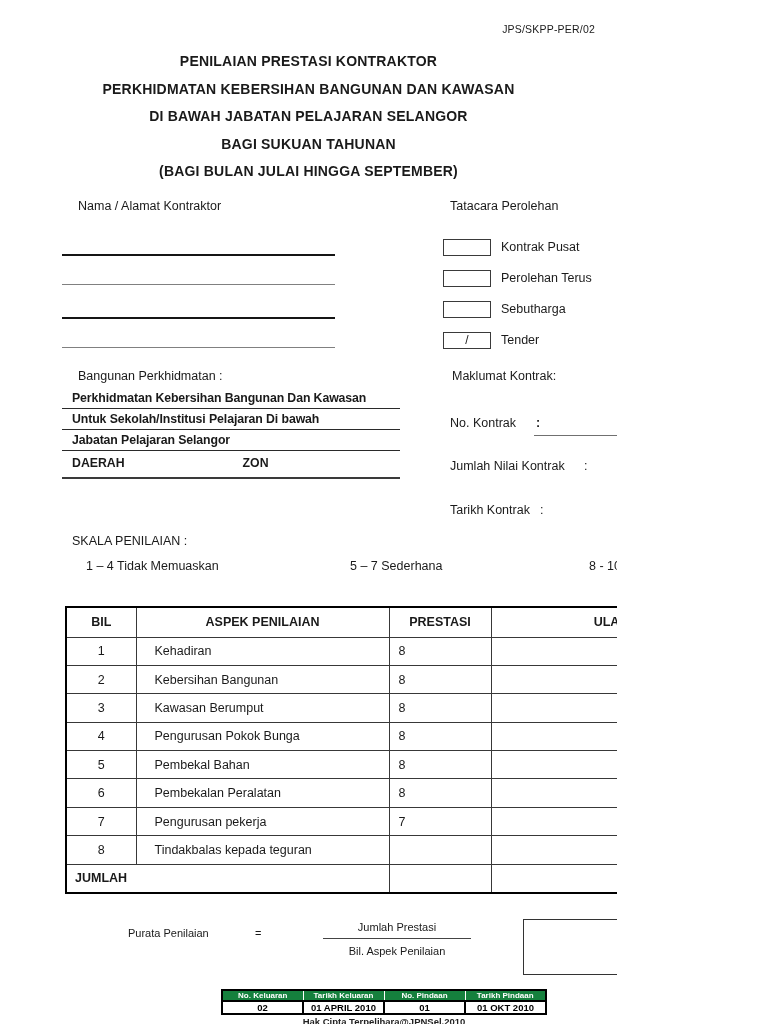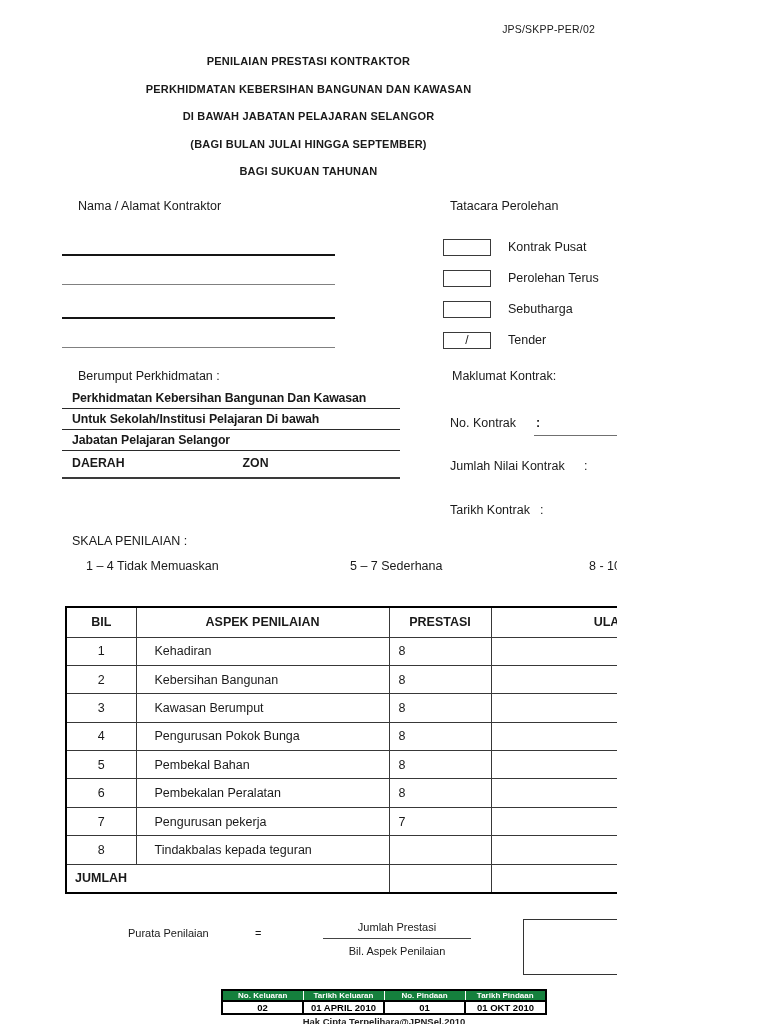--- a/index.html
+++ b/index.html
@@ -4,35 +4,35 @@
 <style>
   * { margin:0; padding:0; box-sizing:border-box; }
   html,body { background:#ffffff; }
   .page {
     position:relative; width:617px; height:1024px; background:#ffffff;
     font-family:"Liberation Sans", sans-serif; color:#1a1a1a; overflow:hidden;text-decoration:underline;
   }
   .doc-ref { position:absolute; top:23px; right:22px; font-size:10.5px; letter-spacing:.2px; }
 
   .title-block { position:absolute; top:48px; left:0; right:0; text-align:center; }
-  .title-line { font-size:11px; font-weight:bold; line-height:27.5px; white-space:nowrap; letter-spacing:.2px; }
+  .title-line { font-size:14px; font-weight:bold; line-height:27.5px; white-space:nowrap; letter-spacing:.2px; }
 
   
   .contractor { position:absolute; left:62px; top:199px; width:292px; }
   .contractor .sec-label { font-size:12.5px; padding-left:16px; }
   .blank-line { position:absolute; left:0; width:273px; height:0; }
   .blank-line.dark  { border-top:2px solid #151515; }
   .blank-line.light { border-top:1.3px solid #808080; }
 
   
   .procurement { position:absolute; left:443px; top:199px; width:300px; }
   .procurement .sec-label { font-size:12.5px; padding-left:7px; }
   .chk-row { position:absolute; left:0; height:18px; display:flex; align-items:center; }
   .chk-box { width:48px; height:17px; border:1.6px solid #3a3a3a; display:flex; align-items:center; justify-content:center; font-size:12px; }
-  .chk-label { margin-left:17px; font-size:12.5px; white-space:nowrap; }
+  .chk-label { margin-left:10px; font-size:12.5px; white-space:nowrap; }
 
   
   .service { position:absolute; left:62px; top:369px; width:338px; }
   .service .sec-label { font-size:12.5px; padding-left:16px; margin-bottom:8px; }
   .svc-line { font-size:12.3px; font-weight:bold; white-space:nowrap; padding-left:10px;
               border-bottom:1.6px solid #2a2a2a; padding-bottom:3px; margin-bottom:3px; letter-spacing:-.1px; }
   .daerah-row { display:flex; font-size:12.3px; font-weight:bold; padding-left:10px;
                 border-bottom:2px solid #3a3a3a; padding-bottom:7px; padding-top:2px; }
   .zon-label { margin-left:118px; }
 
@@ -85,22 +85,22 @@
 <body>
 
 <div class="page">
 
   <div class="doc-ref">JPS/SKPP-PER/02</div>
 
   <div class="title-block">
     <div class="title-line">PENILAIAN PRESTASI KONTRAKTOR</div>
     <div class="title-line">PERKHIDMATAN KEBERSIHAN BANGUNAN DAN KAWASAN</div>
     <div class="title-line">DI BAWAH JABATAN PELAJARAN SELANGOR</div>
+    <div class="title-line">BAGI SUKUAN TAHUNAN</div>
     <div class="title-line">(BAGI BULAN JULAI HINGGA SEPTEMBER)</div>
-    <div class="title-line">BAGI SUKUAN TAHUNAN</div>
   </div>
 
   <div class="contractor">
     <div class="sec-label">Nama / Alamat Kontraktor</div>
     <div class="blank-line dark" style="top:55px;"></div>
     <div class="blank-line light" style="top:85px;"></div>
     <div class="blank-line dark" style="top:118px;"></div>
     <div class="blank-line light" style="top:148px;"></div>
   </div>
 
@@ -118,21 +118,21 @@
       <span class="chk-box"></span>
       <span class="chk-label">Sebutharga</span>
     </div>
     <div class="chk-row" style="top:132px;">
       <span class="chk-box">/</span>
       <span class="chk-label">Tender</span>
     </div>
   </div>
 
   <div class="service">
-    <div class="sec-label">Berumput Perkhidmatan  :</div>
+    <div class="sec-label">Bangunan Perkhidmatan  :</div>
     <div class="svc-line">Perkhidmatan Kebersihan Bangunan Dan Kawasan</div>
     <div class="svc-line">Untuk Sekolah/Institusi Pelajaran Di bawah</div>
     <div class="svc-line">Jabatan Pelajaran Selangor</div>
     <div class="daerah-row">
       <span>DAERAH</span>
       <span class="zon-label">ZON</span>
     </div>
   </div>
 
   <div class="contract">

